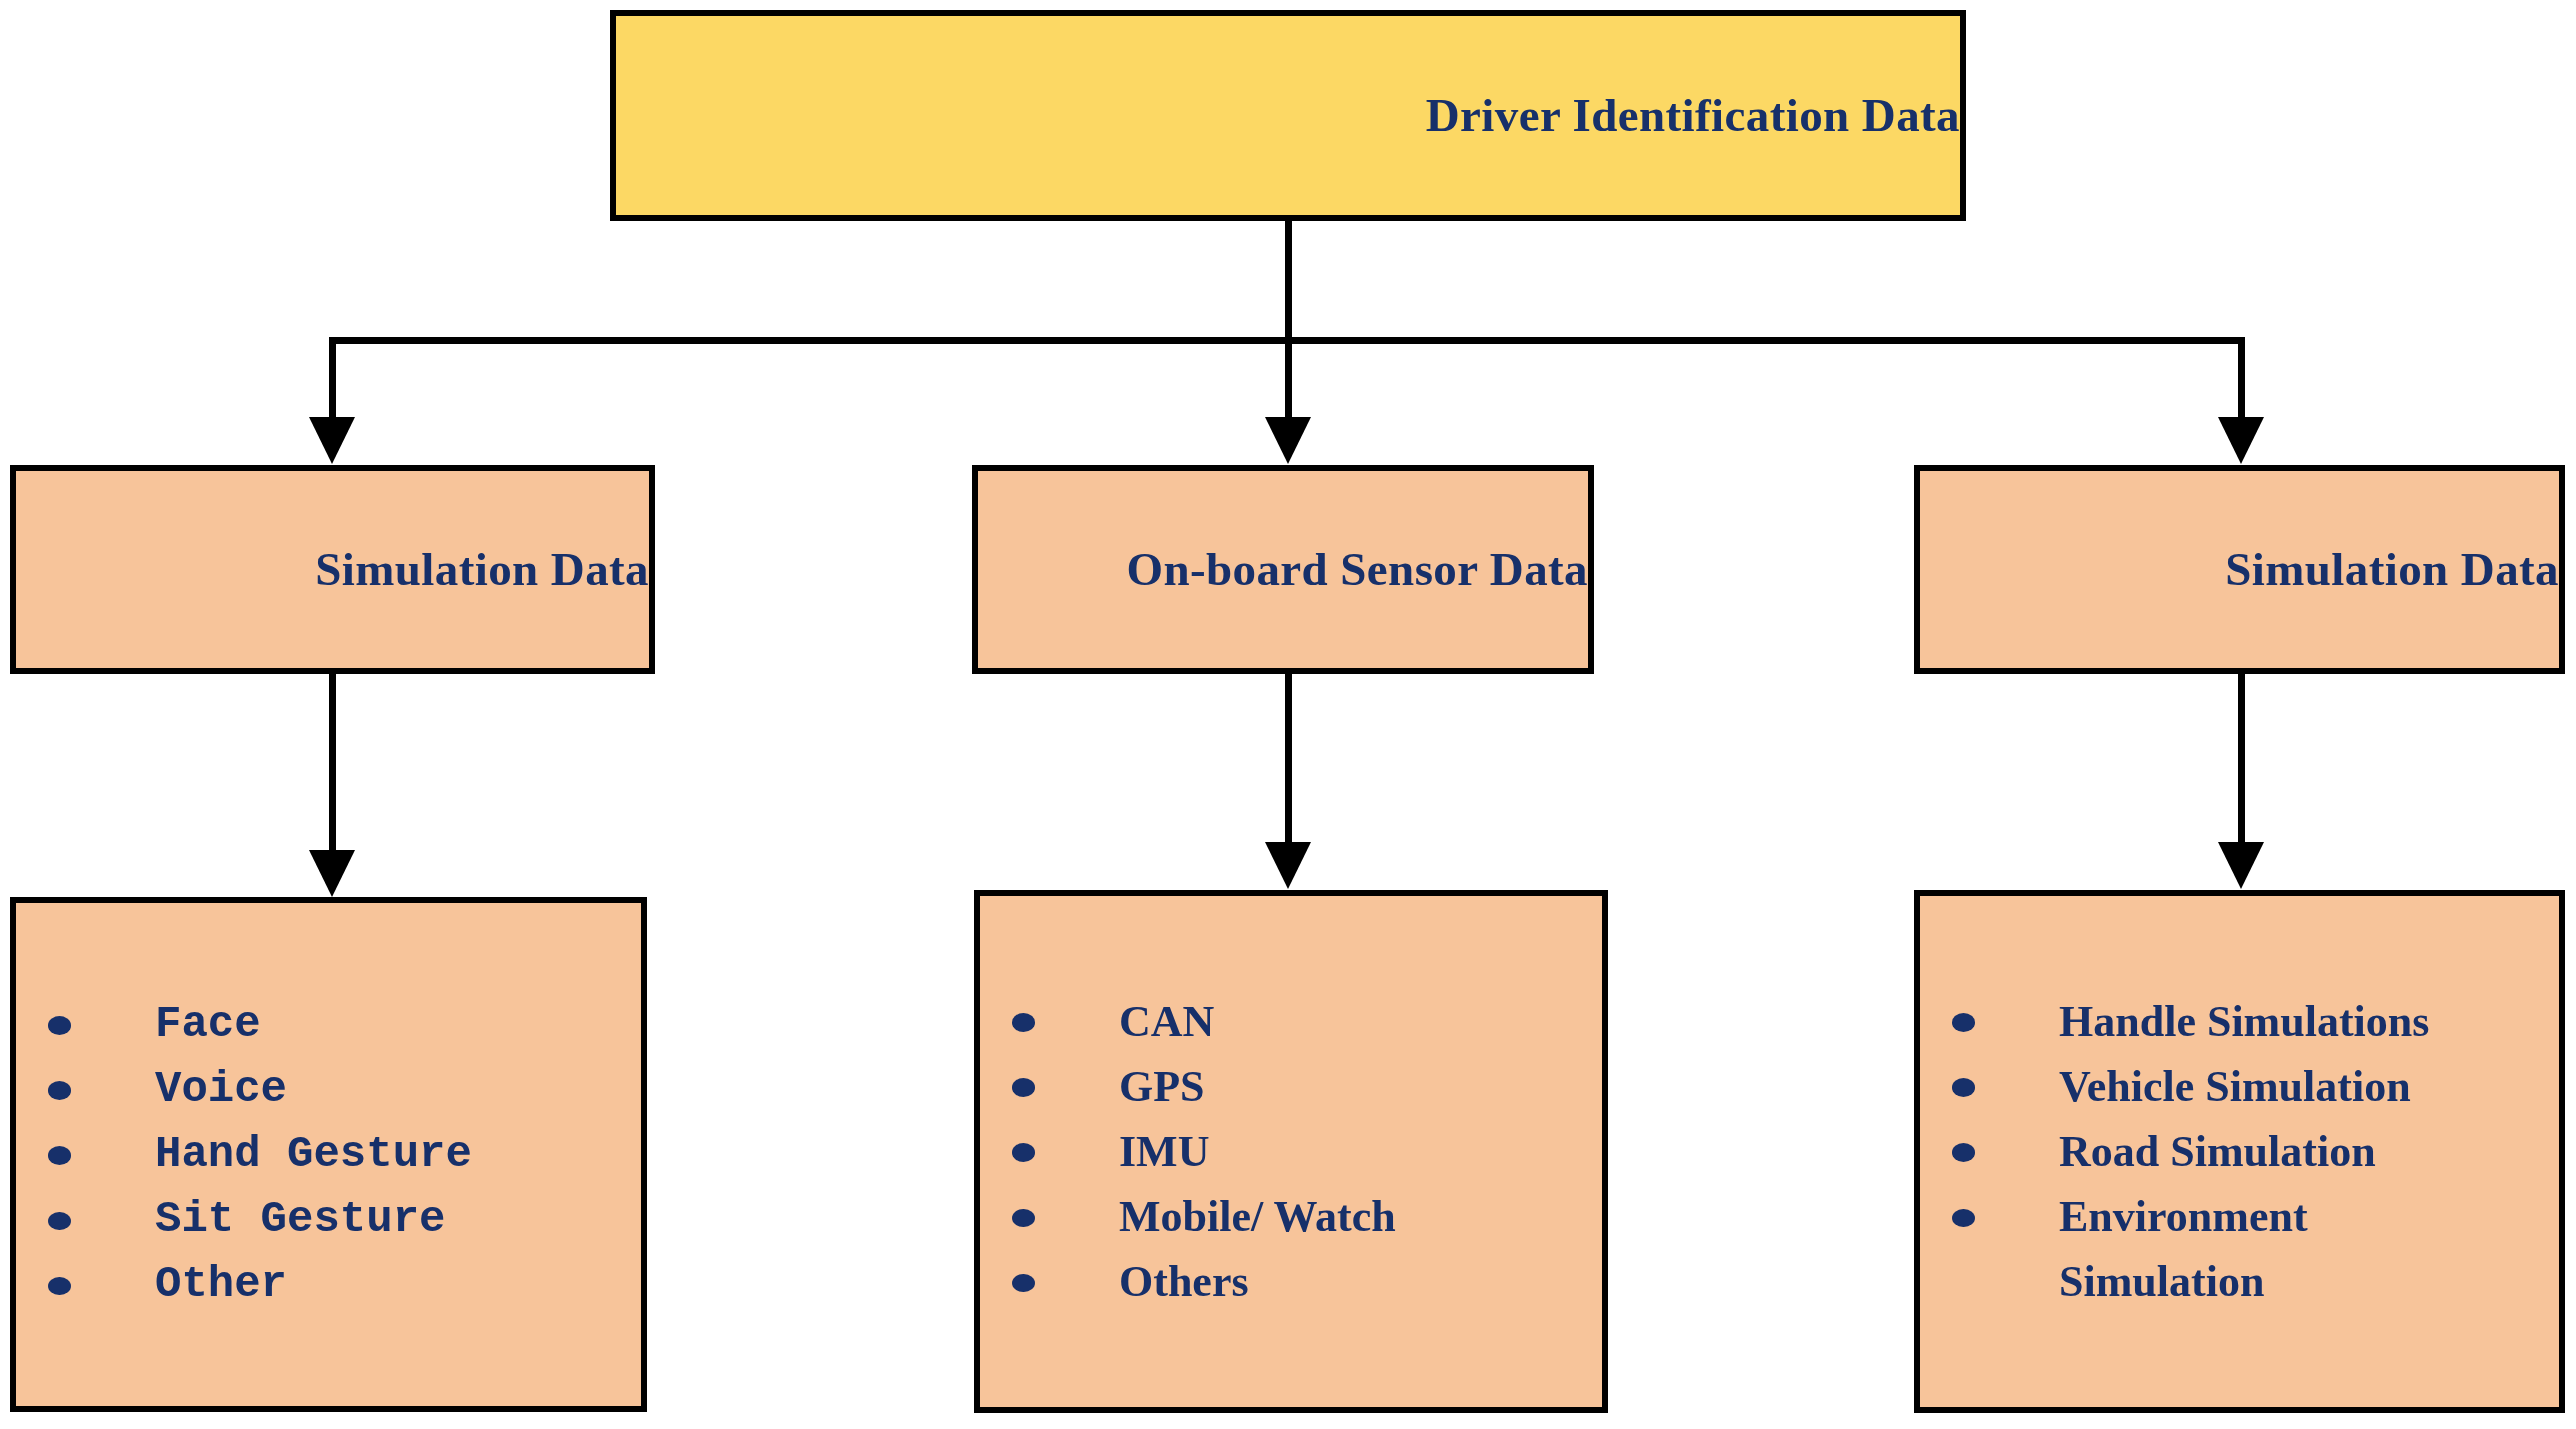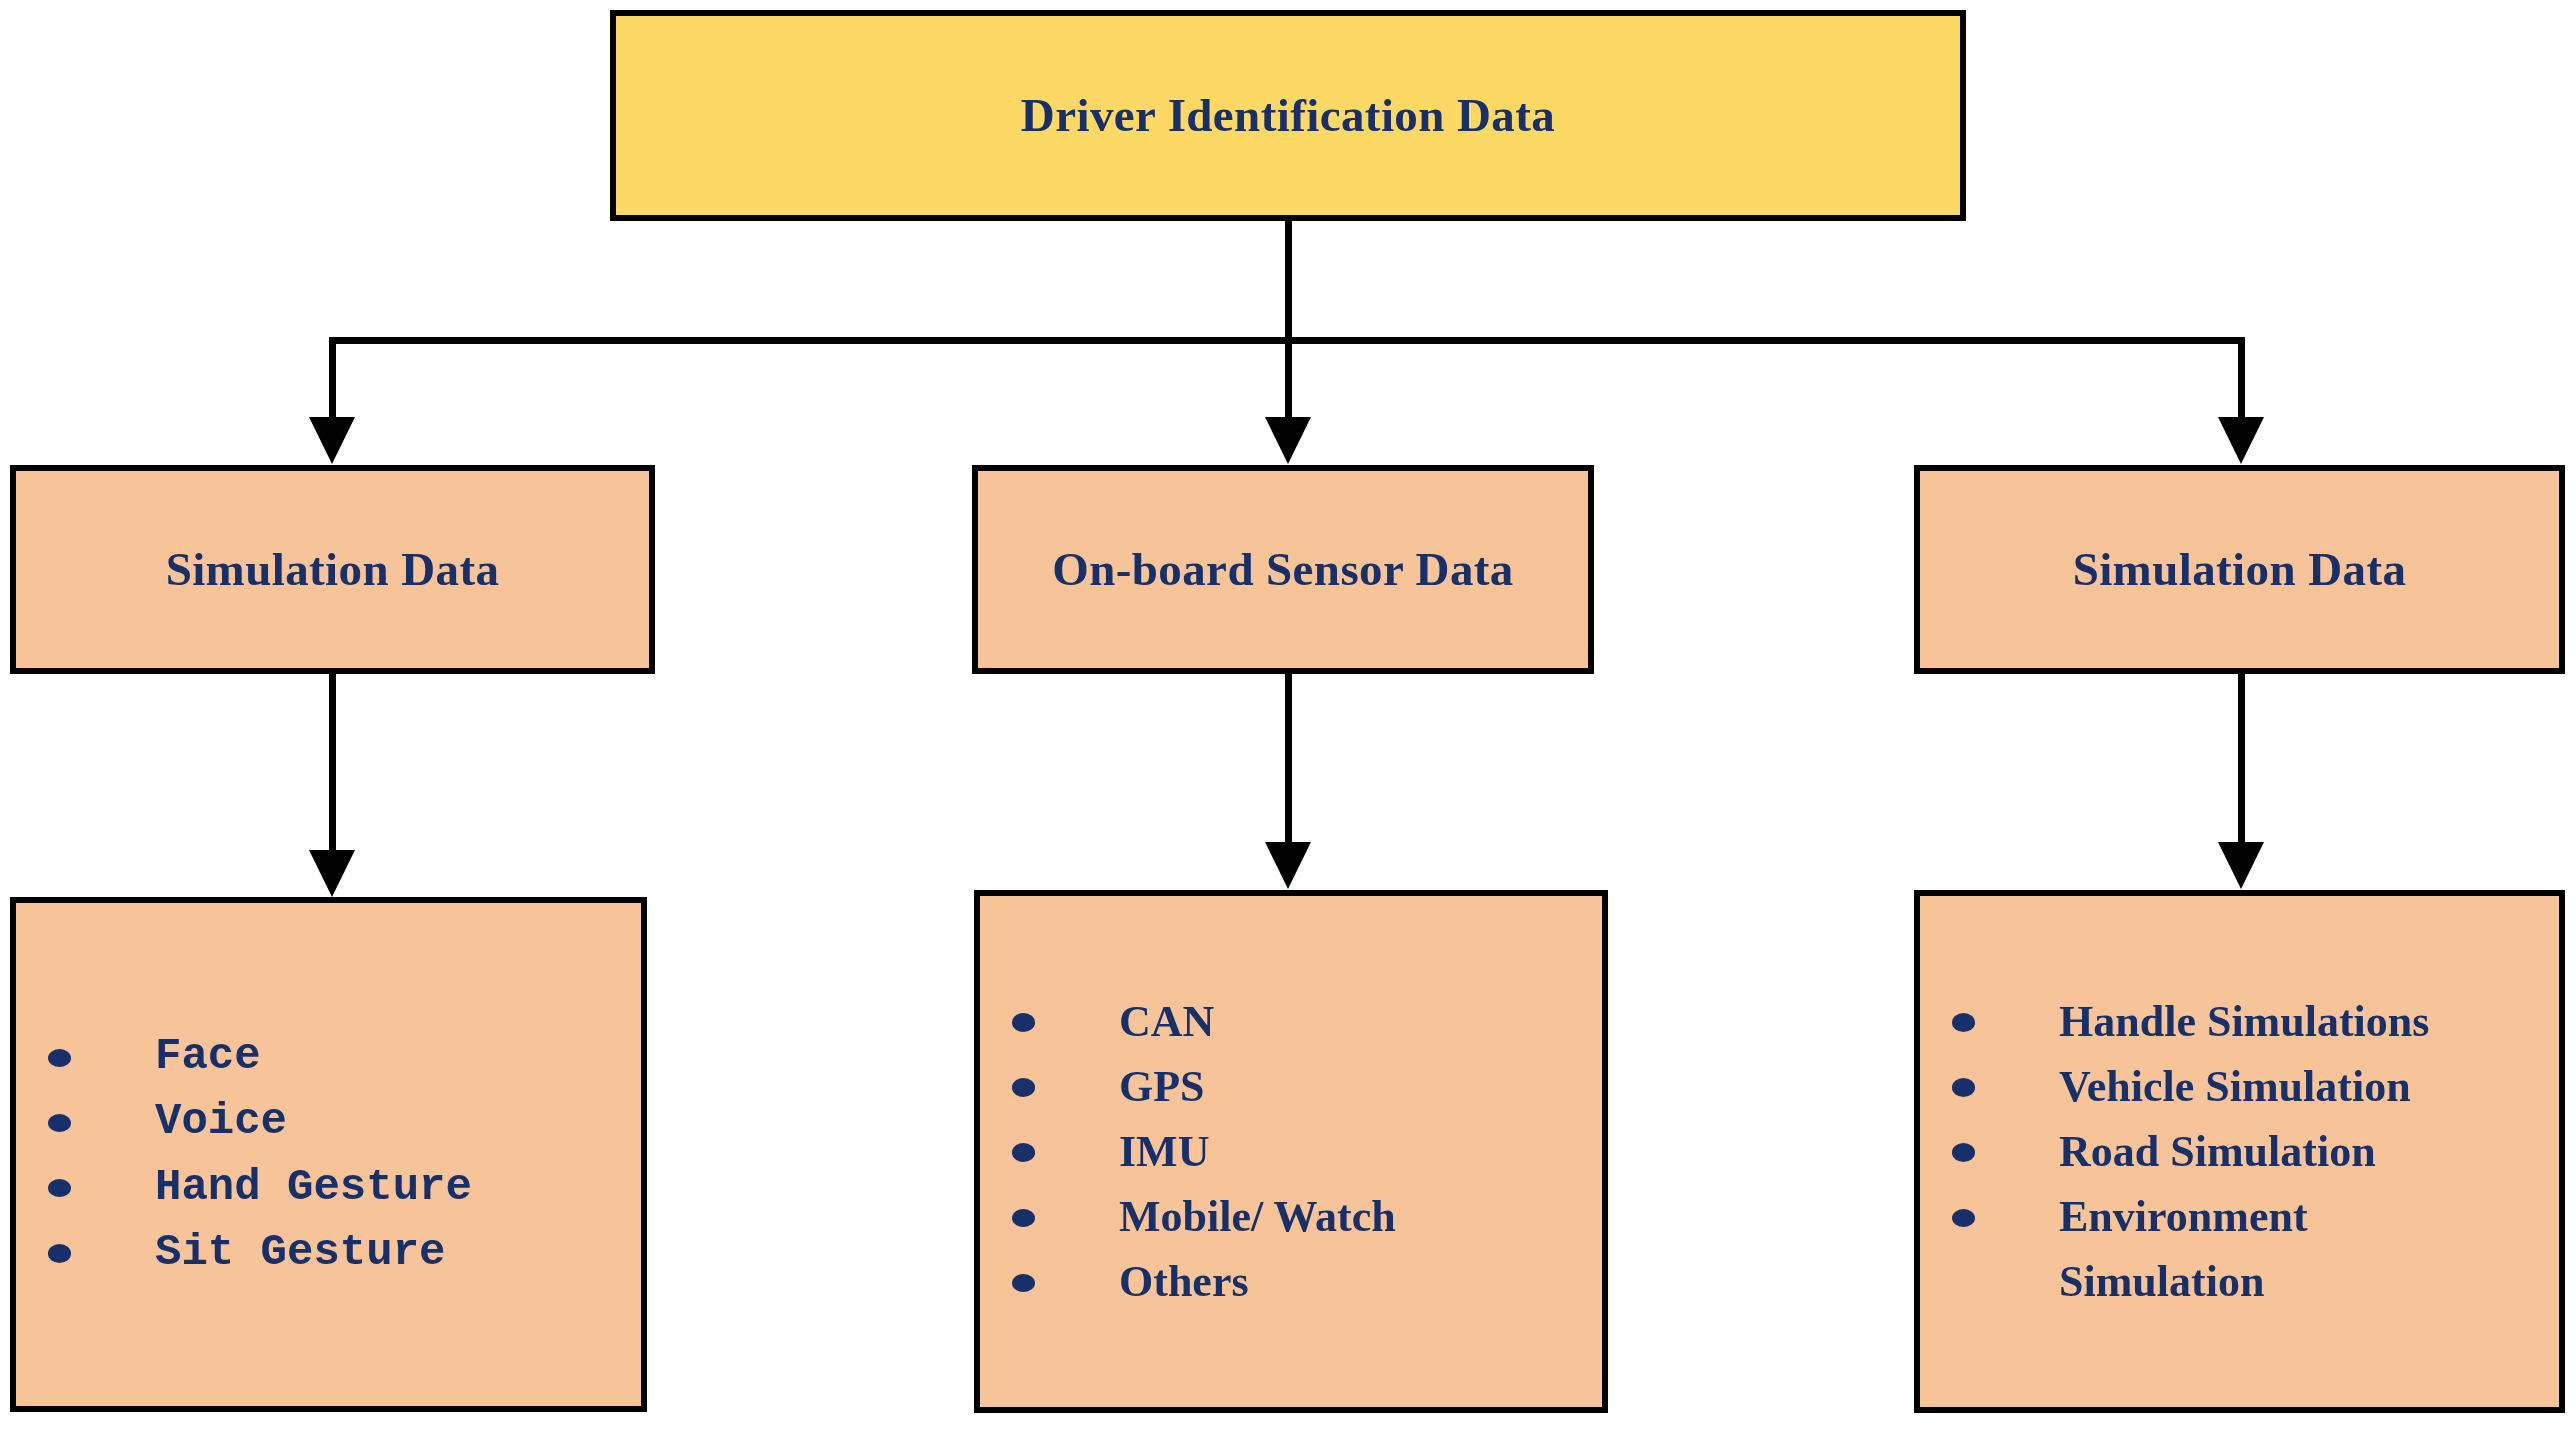--- a/index.html
+++ b/index.html
@@ -18,21 +18,21 @@
     width: 2576px;
     height: 1429px;
     background: #ffffff;
   }
   .box {
     position: absolute;
     box-sizing: border-box;
     border: 6.9px solid #000000;
     display: flex;
     align-items: center;
-    justify-content: center;
+    justify-content: flex-end;
   }
   .box.root {
     background: #FCD864;
   }
   .box.branch, .box.leaf {
     background: #F7C49A;
   }
   .box-title {
     color: #17306A;
     font-weight: bold;
@@ -127,20 +127,21 @@
 
   <div class="conn vline" style="left:2238px; top:674px; height:170px;"></div>
   <div class="arrowhead" style="left:2218px; top:842px;"></div>
 
   <div class="box leaf" style="left:10px; top:897px; width:637px; height:515px; padding:26px 15.3px 26px 0;font-family:Liberation Mono, monospace;">
     <ul class="leaf-list">
       <li><span class="bullet"></span><span>Face</span></li>
       <li><span class="bullet"></span><span>Voice</span></li>
       <li><span class="bullet"></span><span>Hand Gesture</span></li>
       <li><span class="bullet"></span><span>Sit Gesture</span></li>
+      <li><span class="bullet"></span><span>Other</span></li>
     </ul>
   </div>
 
   <div class="box leaf" style="left:966px; top:890px; width:634px; height:523px; padding:26px 15.3px 26px 0;margin-left:8px;">
     <ul class="leaf-list">
       <li><span class="bullet"></span><span>CAN</span></li>
       <li><span class="bullet"></span><span>GPS</span></li>
       <li><span class="bullet"></span><span>IMU</span></li>
       <li><span class="bullet"></span><span>Mobile/ Watch</span></li>
       <li><span class="bullet"></span><span>Others</span></li>

